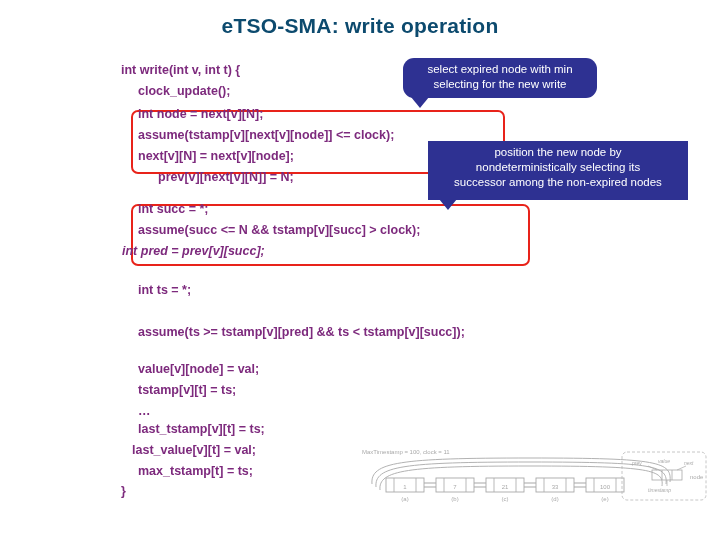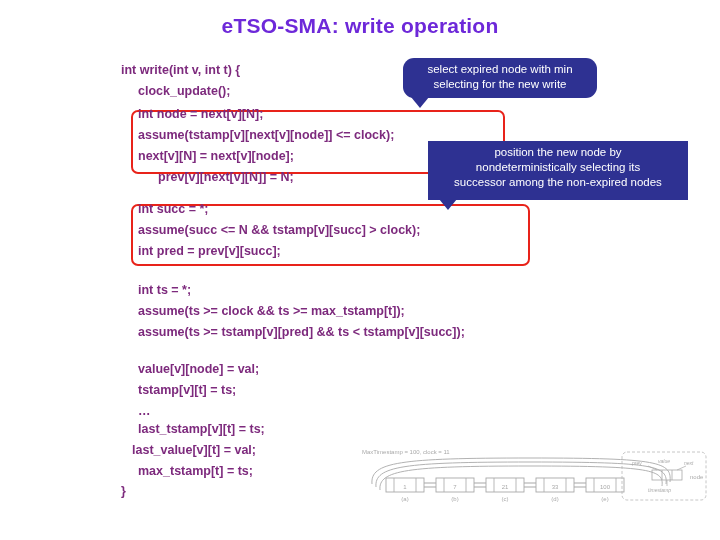--- a/index.html
+++ b/index.html
@@ -16,21 +16,21 @@
     font-family: "Liberation Sans", sans-serif;
   }
 
   
   #slide-title {
     position: absolute;
     left: 0;
     top: 14px;
     width: 720px;
     text-align: center;
-    color: #6d28d9;
+    color: #0c4a6e;
     font-size: 21px;
     font-weight: bold;
     letter-spacing: 0.2px;
     white-space: nowrap;
   }
 
   
   .code-line {
     position: absolute;
     color: #7D2A7D;
@@ -99,24 +99,23 @@
 
   <div class="code-line" style="left:121px; top:63px;">int write(int v, int t) {</div>
   <div class="code-line" style="left:138px; top:84px;">clock_update();</div>
   <div class="code-line" style="left:138px; top:107px;">int node = next[v][N];</div>
   <div class="code-line" style="left:138px; top:128px;">assume(tstamp[v][next[v][node]] &lt;= clock);</div>
   <div class="code-line" style="left:138px; top:149px;">next[v][N] = next[v][node];</div>
   <div class="code-line" style="left:138px; top:170px;margin-left:20px;">prev[v][next[v][N]] = N;</div>
 
   <div class="code-line" style="left:138px; top:202px;">int succ = *;</div>
   <div class="code-line" style="left:138px; top:223px;">assume(succ &lt;= N &amp;&amp; tstamp[v][succ] &gt; clock);</div>
-  <div class="code-line" style="left:138px; top:244px;">int pred = prev[v][succ];</div>
+  <div class="code-line" style="left:122px; top:244px;font-style:italic;">int pred = prev[v][succ];</div>
 
   <div class="code-line" style="left:138px; top:283px;">int ts = *;</div>
-  <div class="code-line" style="left:138px; top:304px;">assume(ts &gt;= clock &amp;&amp; ts &gt;= max_tstamp[t]);</div>
   <div class="code-line" style="left:138px; top:325px;">assume(ts &gt;= tstamp[v][pred] &amp;&amp; ts &lt; tstamp[v][succ]);</div>
 
   <div class="code-line" style="left:138px; top:362px;">value[v][node] = val;</div>
   <div class="code-line" style="left:138px; top:383px;">tstamp[v][t] = ts;</div>
   <div class="code-line" style="left:138px; top:404px;">…</div>
   <div class="code-line" style="left:138px; top:422px;">last_tstamp[v][t] = ts;</div>
   <div class="code-line" style="left:132px; top:443px;">last_value[v][t] = val;</div>
   <div class="code-line" style="left:138px; top:464px;">max_tstamp[t] = ts;</div>
   <div class="code-line" style="left:121px; top:484px;">}</div>
 

